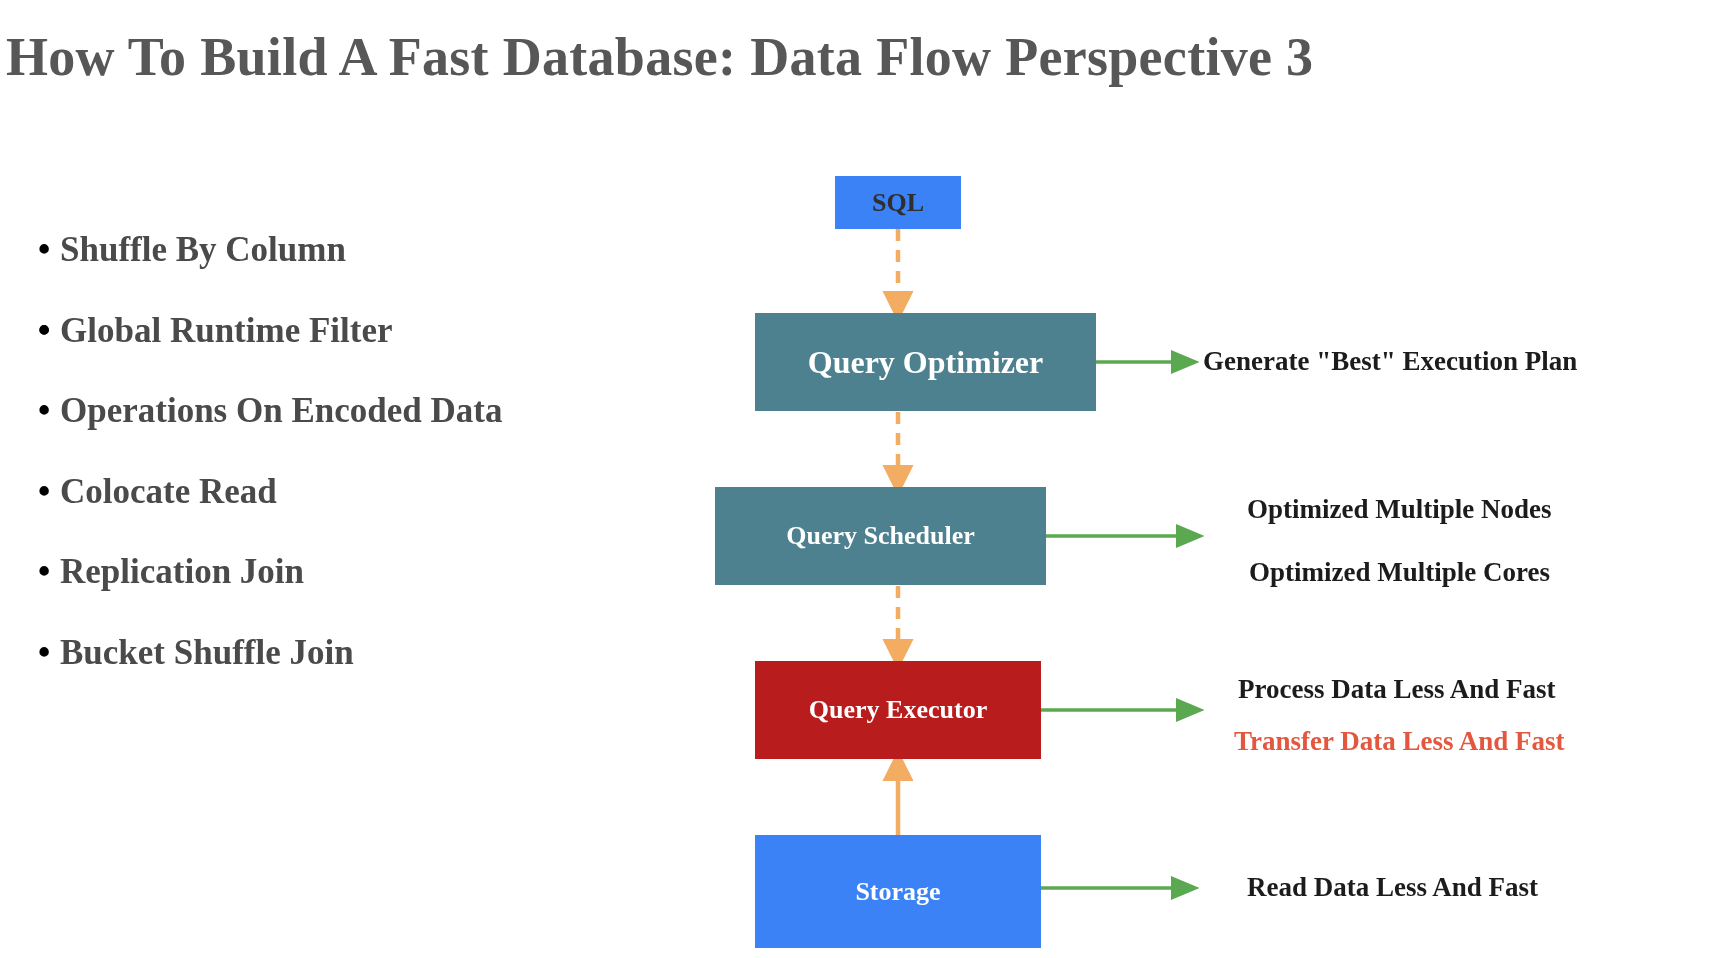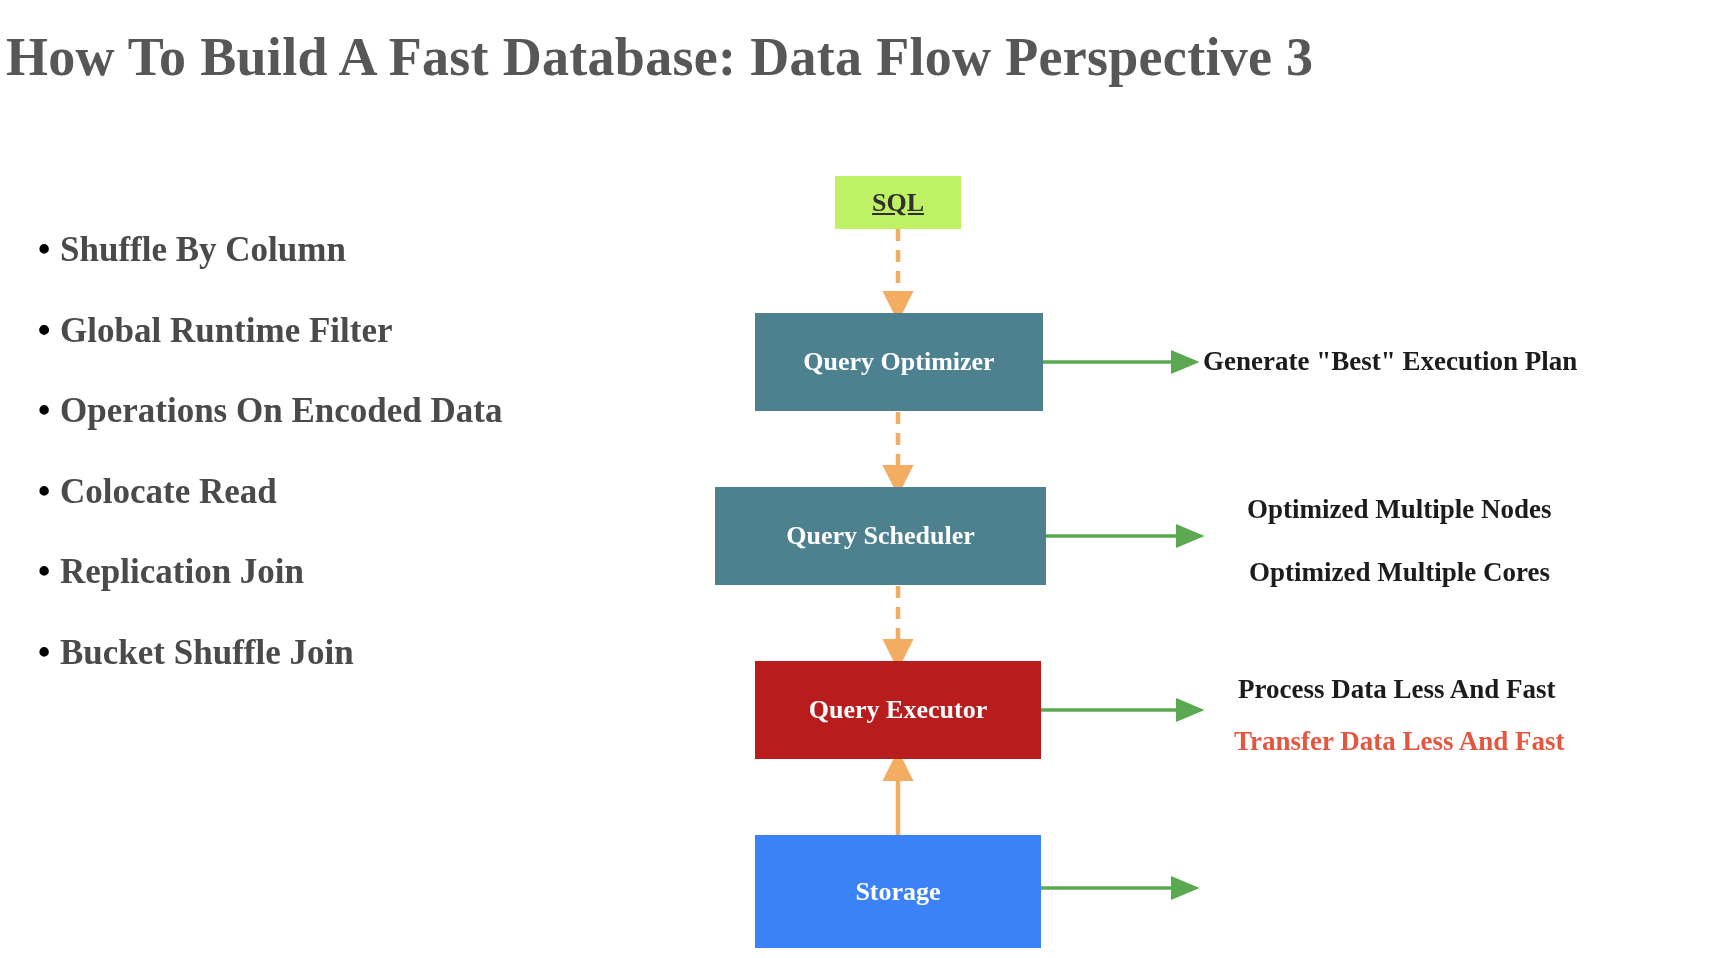--- a/index.html
+++ b/index.html
@@ -75,33 +75,32 @@
     justify-content: center;
     font-weight: bold;
     box-sizing: border-box;
   }
 
   #node-sql {
     left: 835px;
     top: 176px;
     width: 126px;
     height: 53px;
-    background: #bef264;
+    background: #3b82f6;
     color: #2f2f2f;
     font-size: 26px;
-    text-decoration: underline;
   }
   #node-query-optimizer {
     left: 755px;
     top: 313px;
-    width: 288px;
+    width: 341px;
     height: 98px;
     background: #4d818f;
     color: #ffffff;
-    font-size: 26px;
+    font-size: 32px;
   }
   #node-query-scheduler {
     left: 715px;
     top: 487px;
     width: 331px;
     height: 98px;
     background: #4d818f;
     color: #ffffff;
     font-size: 26px;
   }
@@ -240,14 +239,15 @@
   <div id="ann-optimizer" class="annotation">Generate "Best" Execution Plan</div>
 
   <div id="ann-sched-nodes" class="annotation">Optimized Multiple Nodes</div>
 
   <div id="ann-sched-cores" class="annotation">Optimized Multiple Cores</div>
 
   <div id="ann-exec-process" class="annotation">Process Data Less And Fast</div>
 
   <div id="ann-exec-transfer" class="annotation">Transfer Data Less And Fast</div>
 
+  <div id="ann-storage" class="annotation">Read Data Less And Fast</div>
 
 </div>
 
 </body></html>

